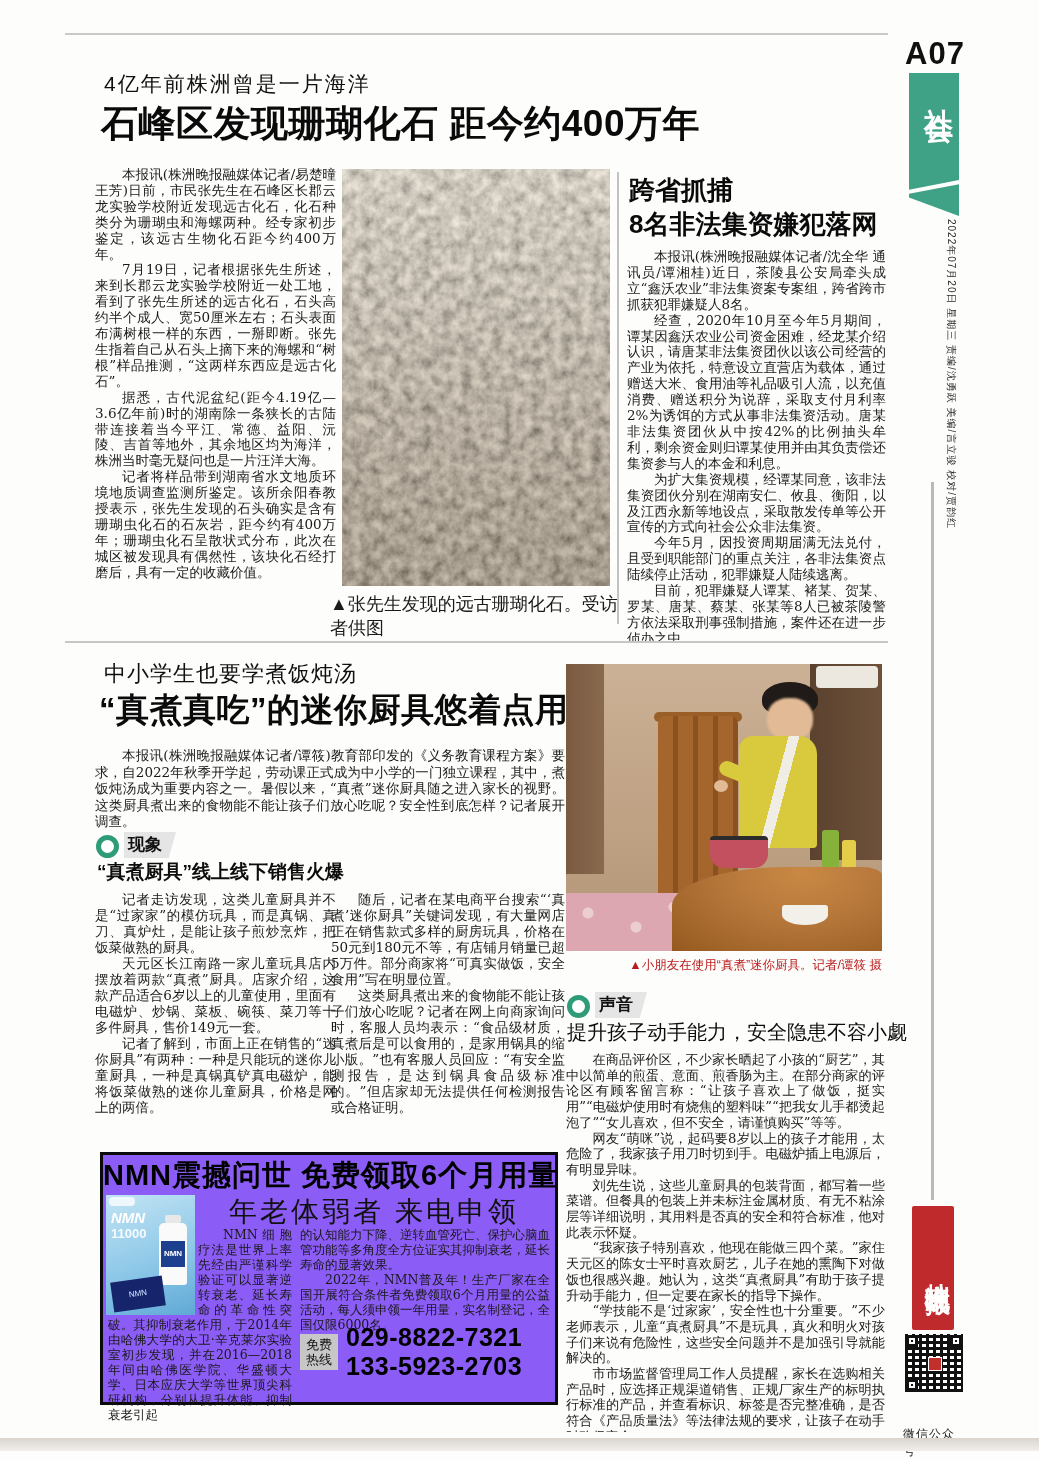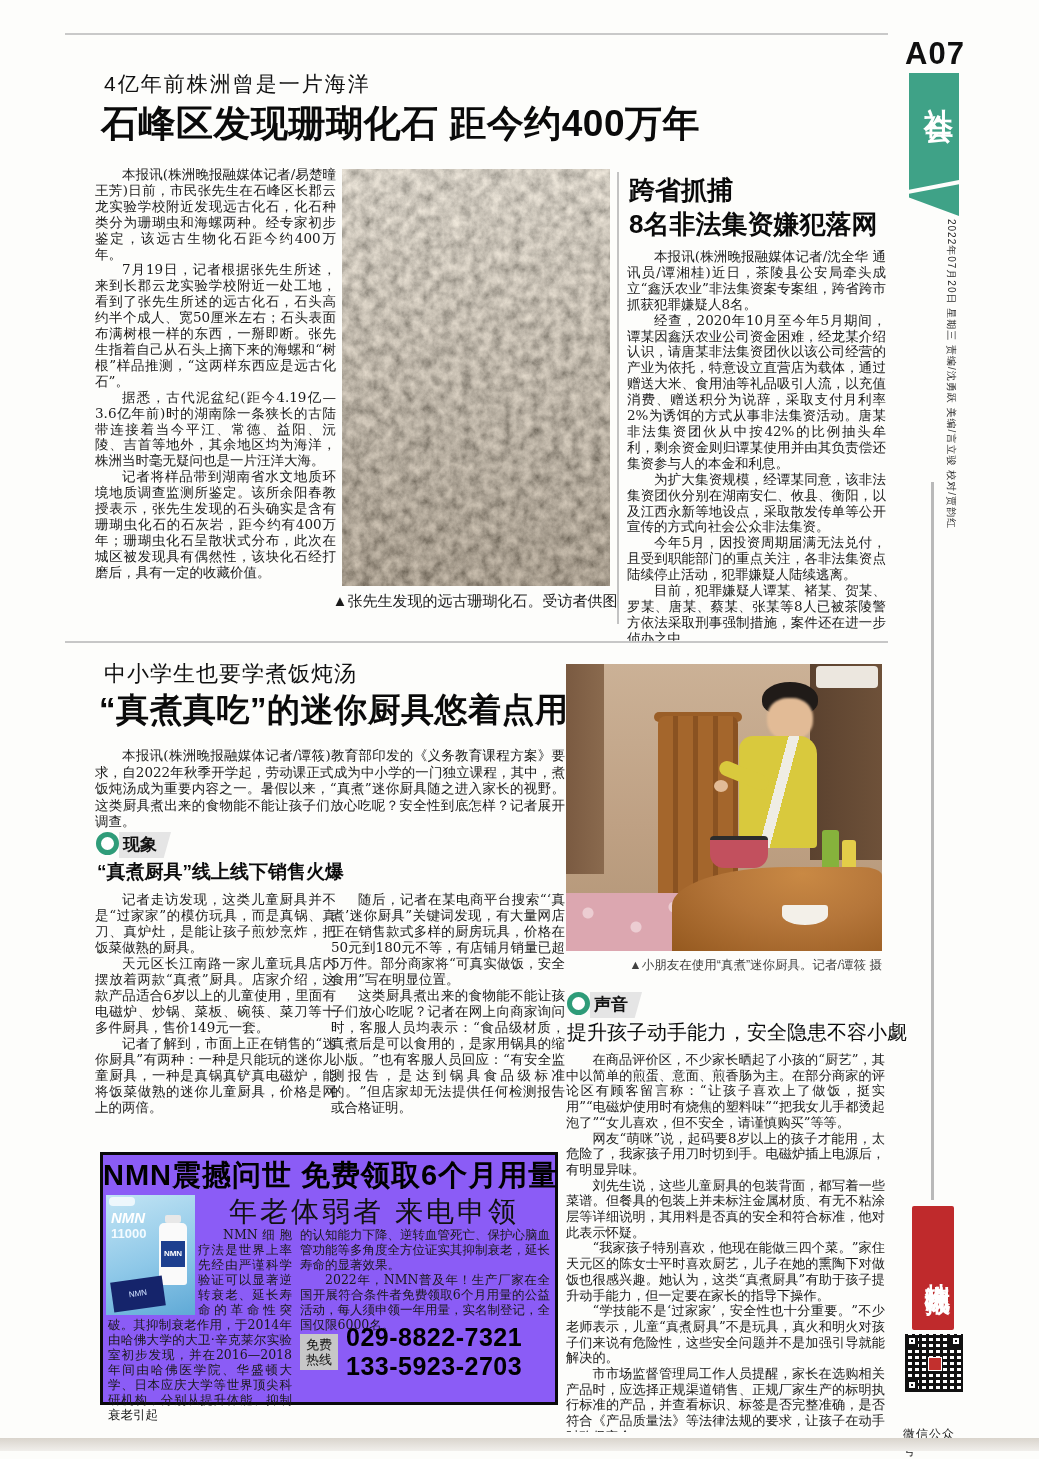--- a/index.html
+++ b/index.html
@@ -35,32 +35,32 @@
   .qr-finder::after{content:"";position:absolute;left:2px;top:2px;width:2px;height:2px;background:#111;}
   .qr-f1{left:1px;top:1px;} .qr-f2{right:1px;top:1px;} .qr-f3{left:1px;bottom:1px;}
   .qr-logo{position:absolute;left:23px;top:23px;width:12px;height:12px;background:#c2302e;border:1px solid #fff;}
   .qr-caption{left:903px;top:1398px;width:64px;font-size:12px;letter-spacing:1px;color:#222;margin-top:28px;}
   
   .a1-kicker{left:104px;top:70px;font-size:21px;font-weight:500;letter-spacing:2px;color:#101010;}
   .a1-headline{left:101px;top:99px;font-size:37px;font-weight:900;letter-spacing:0.5px;color:#0a0a0a;white-space:nowrap;}
   .a1-body{left:95px;top:167px;width:241px;height:466px;font-size:13.5px;line-height:15.9px;overflow:hidden;}
   .a1-photo{left:342px;top:169px;width:268px;height:417px;overflow:hidden;background:#8b8274;}
   .a1-photo .shade{position:absolute;inset:0;background:linear-gradient(180deg,rgba(235,232,224,0.30),rgba(80,62,40,0.28));}
-  .a1-caption{left:330px;top:592px;width:290px;text-align:center;font-size:15px;color:#1a1a1a;}
+  .a1-caption{left:330px;top:592px;width:290px;font-size:18px;color:#1a1a1a;}
   .a1-caption .tri, .a3-caption .tri{color:#8a8a8a;}
   
   .a2-head{left:629px;top:173px;font-size:26px;font-weight:900;line-height:34px;color:#0a0a0a;}
   .a2-body{left:627px;top:249px;width:259px;height:392px;font-size:13.5px;line-height:15.9px;overflow:hidden;}
   
   .a3-kicker{left:104px;top:659px;font-size:22px;font-weight:500;letter-spacing:1px;color:#101010;}
   .a3-headline{left:99px;top:688px;font-size:33px;font-weight:900;letter-spacing:0.5px;color:#0a0a0a;white-space:nowrap;}
   .a3-lead{left:95px;top:747px;width:470px;font-size:13.5px;line-height:16.5px;}
   .a3-photo{left:566px;top:664px;width:316px;height:287px;overflow:hidden;background:#c4aa8e;}
-  .a3-caption{left:560px;top:957px;width:322px;text-align:right;font-size:12.5px;color:#404040;}
-  .sec-badge{display:flex;align-items:flex-start;}
+  .a3-caption{left:560px;top:957px;width:322px;text-align:right;font-size:12.5px;color:#b91c1c;}
+  .sec-badge{display:flex;align-items:flex-end;gap:5px;}
   .ring{width:13px;height:13px;border:5px solid #2f9c79;border-radius:50%;background:#fff;flex:0 0 auto;}
   .tag{background:#e5e5e5;clip-path:polygon(0 0,100% 0,86% 100%,0 100%);padding:1px 14px 2px 4px;
        font-weight:700;font-size:17px;color:#111;}
   .badge1{left:96px;top:832px;} .badge2{left:567px;top:992px;}
   .sub1{left:97px;top:859px;font-size:19px;font-weight:700;color:#0d0d0d;}
   .sub2{left:567px;top:1019px;font-size:20px;font-weight:500;color:#0d0d0d;}
   .a3col1{left:95px;top:891px;width:241px;height:242px;font-size:13.5px;line-height:16px;overflow:hidden;}
   .a3col2{left:331px;top:891px;width:234px;height:242px;font-size:13.5px;line-height:16px;overflow:hidden;}
   .voice-body{left:566px;top:1052px;width:319px;height:380px;font-size:13.2px;line-height:15.7px;overflow:hidden;}
   

